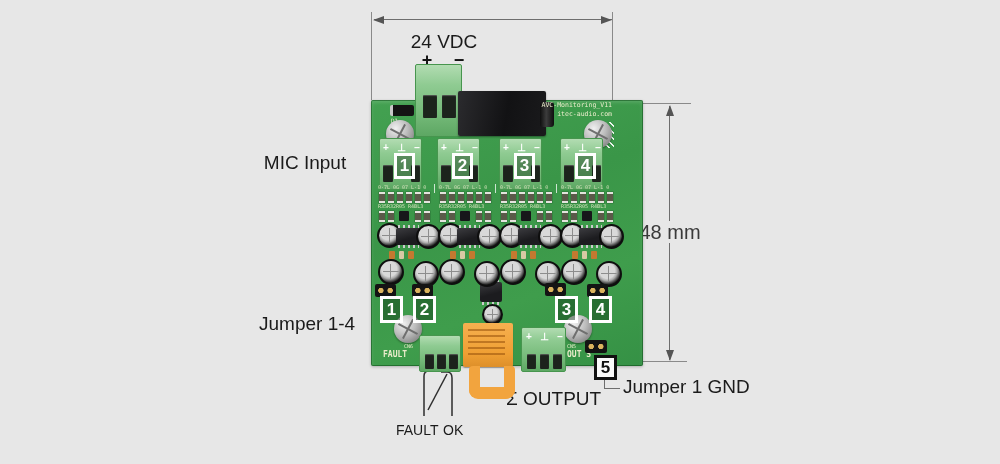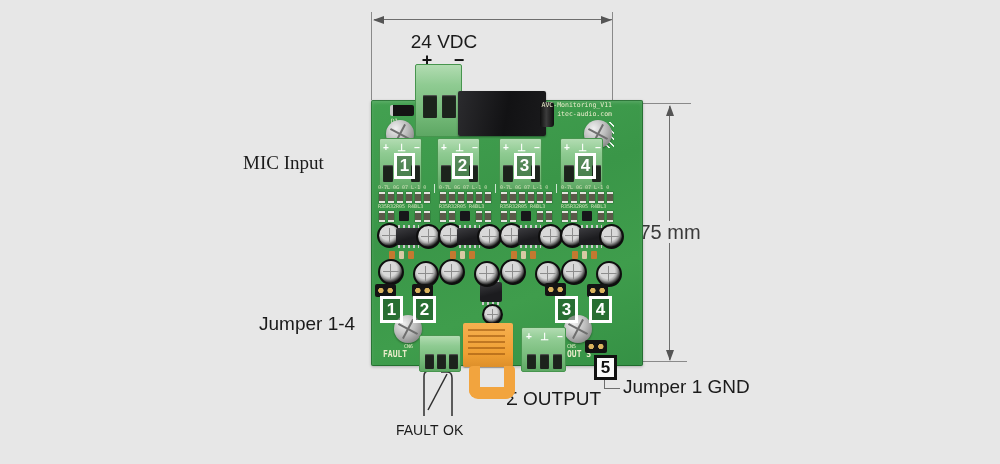--- a/index.html
+++ b/index.html
@@ -92,28 +92,28 @@
   <div class="abs dimline" style="left:374px;top:19px;width:238px;height:1.3px;"></div>
   <div class="abs arrow arrow-left" style="left:373px;top:16px;"></div>
   <div class="abs arrow arrow-right" style="left:601px;top:16px;"></div>
 
   <div class="abs extline" style="left:617px;top:103px;width:74px;height:1px;"></div>
   <div class="abs extline" style="left:617px;top:361px;width:70px;height:1px;"></div>
   <div class="abs dimline" style="left:669px;top:106px;width:1.3px;height:254px;"></div>
   <div class="abs arrow arrow-up" style="left:666px;top:105px;"></div>
   <div class="abs arrow arrow-down" style="left:666px;top:350px;"></div>
   <div class="abs dim-label" style="left:622px;top:221px;width:96px;">
-    <span>75 mm</span>
+    <span>48 mm</span>
   </div>
 
   <div class="abs note" style="left:404px;top:31px;width:80px;text-align:center;">24 VDC</div>
   <div class="abs pm" style="left:420px;top:50px;width:14px;text-align:center;">+</div>
   <div class="abs pm" style="left:452px;top:50px;width:14px;text-align:center;">−</div>
 
-  <div class="abs note" style="left:243px;top:152px;width:124px;text-align:left;font-family:Liberation Serif, serif;">MIC Input</div>
+  <div class="abs note" style="left:243px;top:152px;width:124px;text-align:center;">MIC Input</div>
 
   <div class="abs note" style="left:259px;top:314px;line-height:20px;">
     <div>Jumper 1-4</div>
   </div>
 
   <div class="abs note" style="left:506px;top:388px;">Σ OUTPUT</div>
   <div class="abs note" style="left:623px;top:376px;">Jumper 1 GND</div>
 
   <svg class="abs" style="left:395px;top:366px;" width="80" height="56" viewBox="0 0 80 56">
     <path d="M29,50 V10 Q29,5 34,5 H39" fill="none" stroke="#2e2e2e" stroke-width="1.5"></path>

